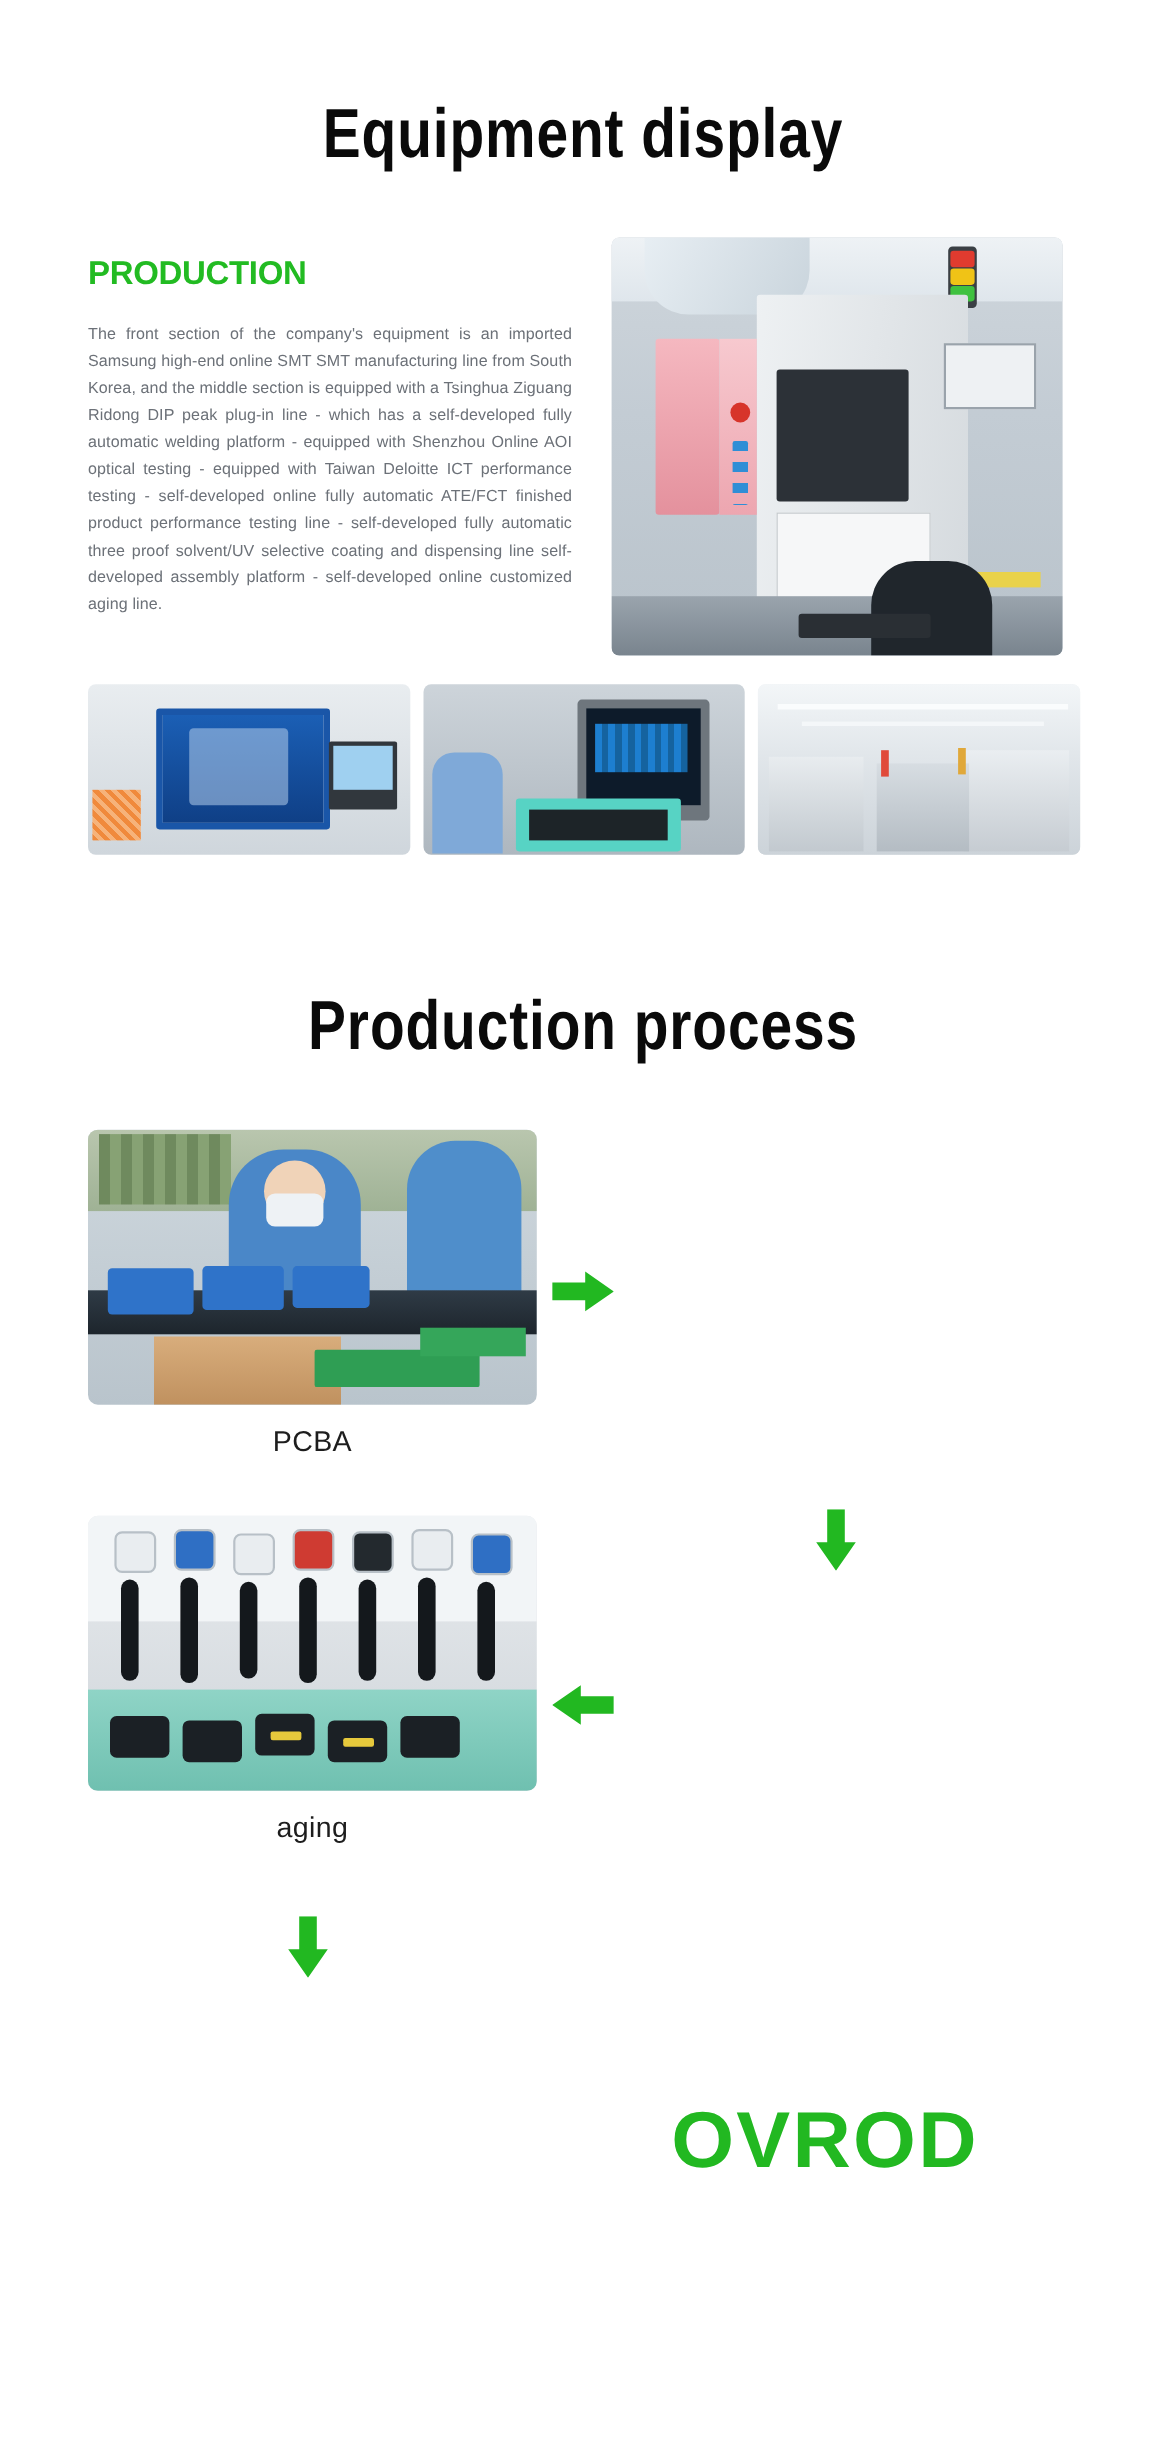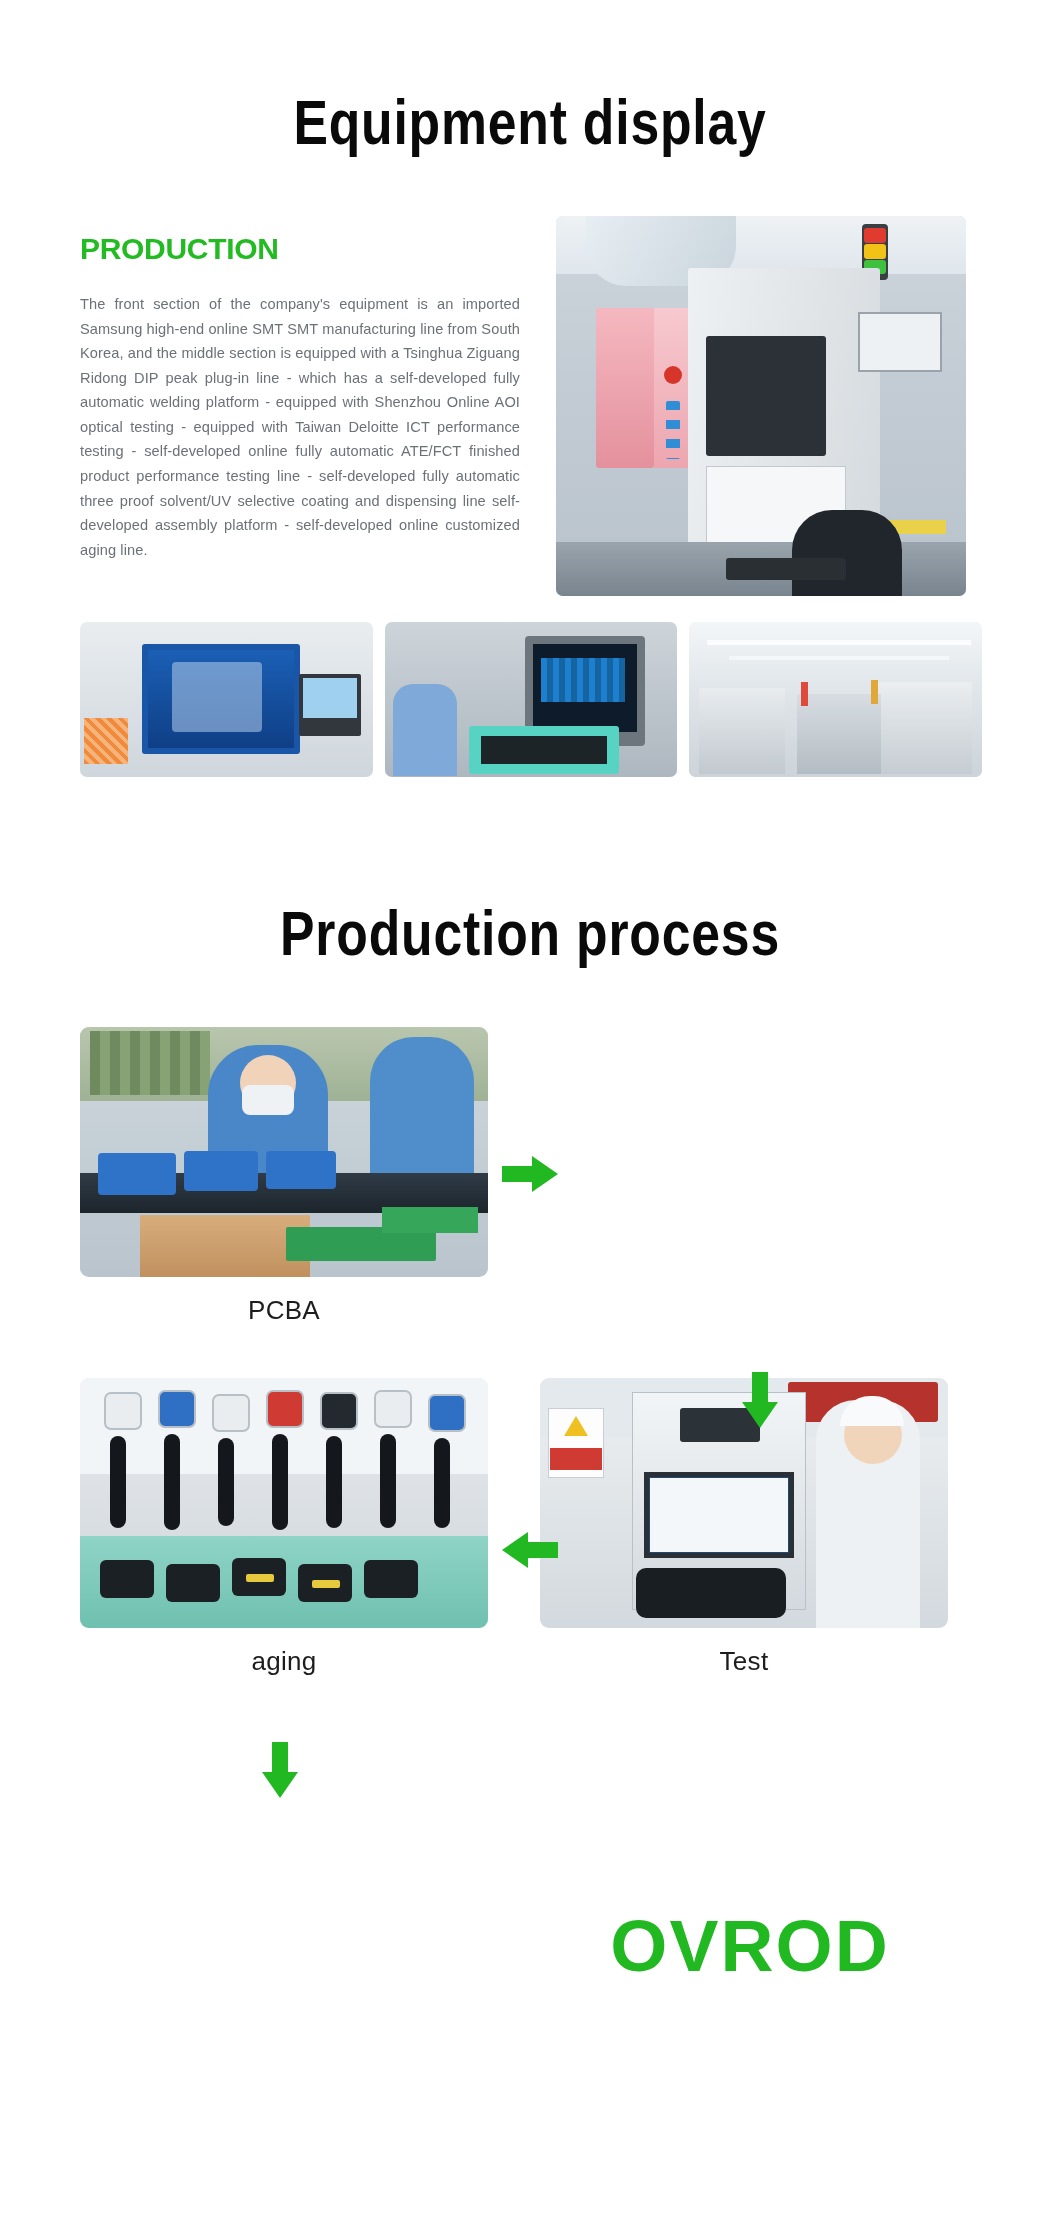--- a/index.html
+++ b/index.html
@@ -332,38 +332,20 @@
           <div class="plug" style="left:86px;  bottom:26px;"></div>
           <div class="plug" style="left:152px; bottom:32px;"></div>
           <div class="plug" style="left:218px; bottom:26px;"></div>
           <div class="plug" style="left:284px; bottom:30px;"></div>
           <div class="ylw" style="left:166px; bottom:46px;"></div>
           <div class="ylw" style="left:232px; bottom:40px;"></div>
         </div>
         <div class="proc-label">aging</div>
       </div>
 
-      <div class="proc-cell">
-        <div class="proc-img photo p-test">
-          <div class="lay wall"></div>
-            <div class="lay redbar"></div>
-          <div class="lay cab"></div>
-            <div class="lay meter"></div>
-          <div class="lay scr"></div>
-            <div class="lay scrin"></div>
-          <div class="lay sign"></div>
-            <div class="lay tri"></div>
-            <div class="lay sgred"></div>
-          <div class="lay person"></div>
-            <div class="lay head"></div>
-            <div class="lay cap"></div>
-          <div class="lay cord"></div>
-        </div>
-        <div class="proc-label">Test</div>
-      </div>
     </div>
 
     <div class="proc-row" style="margin-top:52px;">
       <div class="proc-cell"></div>
     </div>
 
   </div>
 </div>
 
 <div class="arrow" style="left:502px; top:1152px;">

